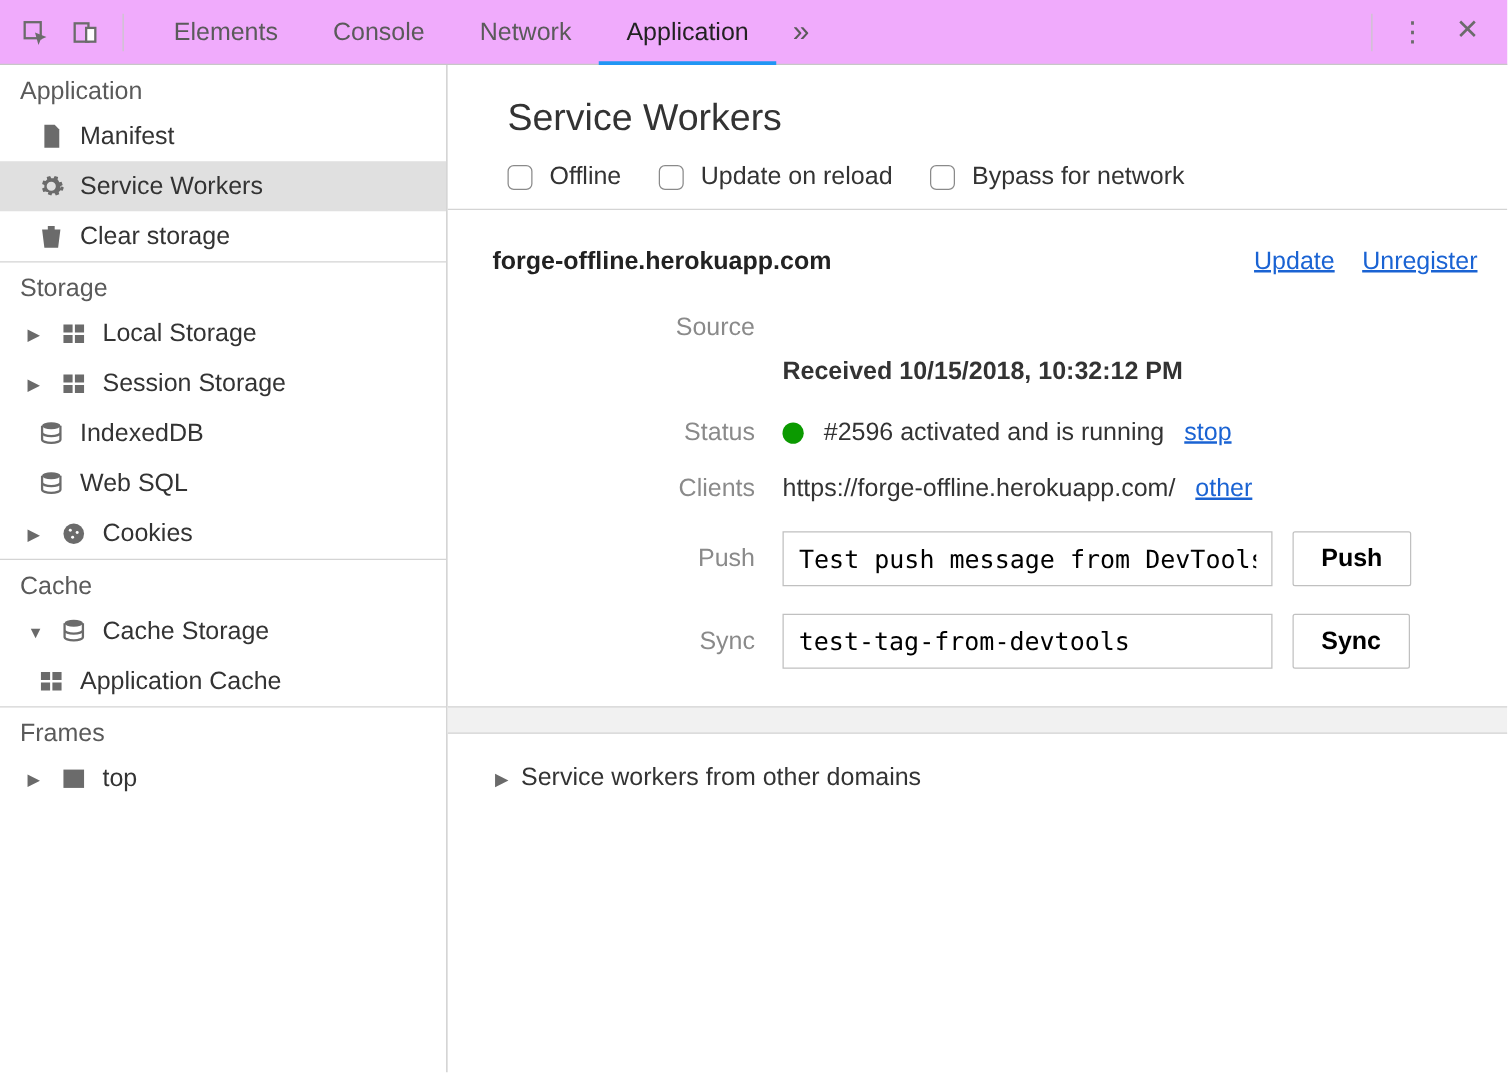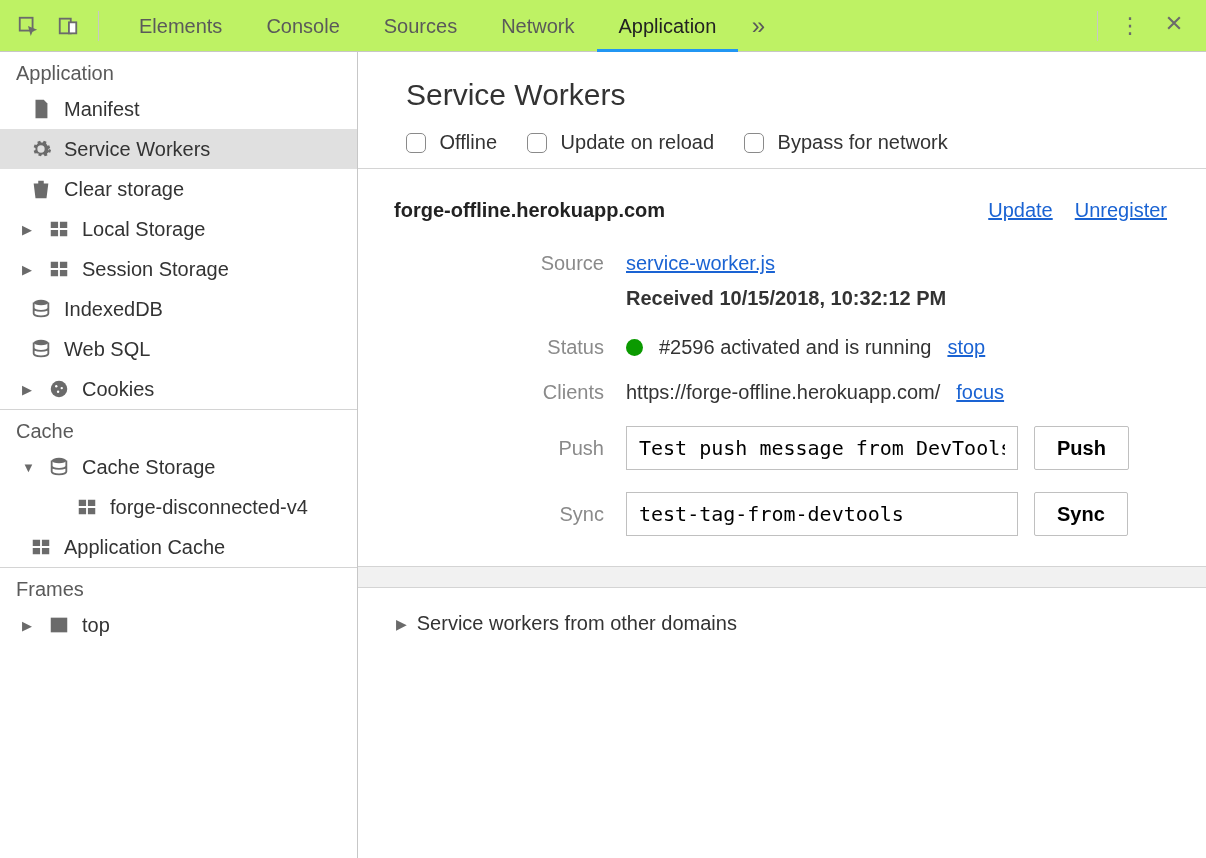--- a/index.html
+++ b/index.html
@@ -1,20 +1,20 @@
 <!DOCTYPE html>
 <html><head>
 <meta charset="utf-8">
 <style>
   * { box-sizing: border-box; margin: 0; padding: 0; }
   html, body { width: 1206px; height: 858px; font-family: "Helvetica Neue", Arial, sans-serif; font-size: 20px; color: #333; background: #fff; overflow: hidden; }
   a { color: #1a63d3; text-decoration: underline; cursor: pointer; }
 
   
-  .tabbar { display: flex; align-items: center; height: 52px; border-bottom: 1px solid #c7c7c7; background:#bef264; padding: 0 10px 0 8px; }
+  .tabbar { display: flex; align-items: center; height: 52px; border-bottom: 1px solid #c7c7c7; background:#f0abfc; padding: 0 10px 0 8px; }
   .tb-btn { width: 40px; height: 40px; display:flex; align-items:center; justify-content:center; color:#6b6b6b; }
   .tb-sep { width:1px; height:30px; background:#c7c7c7; margin:0 10px; }
   .tabs { display:flex; gap: 0; margin-left: 8px; }
   .tab { padding: 0 22px; height:52px; line-height:52px; color:#5a5a5a; cursor:pointer; }
   .tab.active { color:#222; border-bottom: 3px solid #2196f3; }
   .tb-spacer { flex:1; }
   .tb-more { width:40px; text-align:center; font-size:24px; color:#5a5a5a; }
   .tb-kebab, .tb-close { width:44px; text-align:center; color:#6b6b6b; font-size:22px; }
 
   
@@ -34,21 +34,21 @@
 
   
   .main { flex:1; overflow:auto; }
   .hdr { padding: 26px 48px 14px 48px; }
   .hdr h1 { font-size: 30px; font-weight: 400; color:#333; margin-bottom: 18px; }
   .opts { display:flex; gap: 30px; align-items:center; }
   .chk { width:20px; height:20px; border:1px solid #8a8a8a; border-radius:5px; display:inline-block; vertical-align:middle; }
   .opt-lbl { margin-left: 8px; vertical-align:middle; }
   .divider { height:1px; background:#d4d4d4; }
 
-  .sw-block { padding: 30px 39px 30px 36px; }
+  .sw-block { padding: 30px 24px 30px 36px; }
   .sw-top { display:flex; align-items:center; margin-bottom: 30px; }
   .sw-origin { font-weight:700; color:#222; }
   .sw-actions { margin-left:auto; display:flex; gap:22px;text-align:right; }
 
   .kv { display:flex; align-items:center; margin-bottom: 22px; gap: 22px; }
   .k { width: 210px; text-align:right; color:#8a8a8a; }
   .v { flex:1; display:flex; align-items:center; gap: 16px; flex-wrap:wrap; color:#333; }
   .sub { margin-left: 232px; margin-top:-10px; margin-bottom: 26px; color:#333;font-weight:bold; }
   .dot { width:17px; height:17px; border-radius:50%; background:#0b9a00; display:inline-block; }
   input.inline { height:44px; border:1px solid #c0c0c0; padding: 0 12px; font-family: "Menlo","Consolas",monospace; font-size:20px; width: 392px; }
@@ -72,21 +72,20 @@
   <div class="tb-btn">
     <svg viewBox="0 0 24 24" width="22" height="22" fill="none" stroke="#6b6b6b" stroke-width="2">
       <rect x="3" y="4" width="12" height="16"></rect>
       <rect x="13" y="8" width="8" height="12" fill="#fff"></rect>
     </svg>
   </div>
   <div class="tb-sep"></div>
   <div class="tabs">
     <div class="tab">Elements</div>
     <div class="tab">Console</div>
-    <div class="tab">Sources</div>
     <div class="tab">Network</div>
     <div class="tab active">Application</div>
   </div>
   <div class="tb-more">»</div>
   <div class="tb-spacer"></div>
   <div class="tb-sep"></div>
   <div class="tb-kebab">⋮</div>
   <div class="tb-close">
     <svg viewBox="0 0 24 24" width="20" height="20" stroke="#6b6b6b" stroke-width="2.5">
         <path d="M5 5 L19 19 M19 5 L5 19"></path>
@@ -117,20 +116,21 @@
     </div>
     <div class="sb-item indent1">
       <span class="sb-icon">
           <svg viewBox="0 0 24 24">
             <path d="M4 6h16l-2 16H6zM9 3h6v3H9z"></path>
           </svg>
         </span>
       <span>Clear storage</span>
     </div>
 
+    <div class="sb-section-title">Storage</div>
     <div class="sb-item">
       <span class="expander">▶</span>
       <span class="sb-icon">
           <svg viewBox="0 0 24 24">
             <path d="M3 4h8v7H3zM13 4h8v7h-8zM3 13h8v7H3zM13 13h8v7h-8z"></path>
           </svg>
         </span>
       <span>Local Storage</span>
     </div>
     <div class="sb-item">
@@ -176,28 +176,20 @@
     <div class="sb-section-title">Cache</div>
     <div class="sb-item">
       <span class="expander">▼</span>
       <span class="sb-icon">
           <svg viewBox="0 0 24 24">
             <ellipse cx="12" cy="5" rx="8" ry="3"></ellipse>
             <path d="M4 5v6c0 1.7 3.6 3 8 3s8-1.3 8-3V5M4 11v6c0 1.7 3.6 3 8 3s8-1.3 8-3v-6" fill="none" stroke="#6b6b6b" stroke-width="2"></path>
           </svg>
         </span>
       <span>Cache Storage</span>
-    </div>
-    <div class="sb-item indent2">
-      <span class="sb-icon">
-          <svg viewBox="0 0 24 24">
-            <path d="M3 4h8v7H3zM13 4h8v7h-8zM3 13h8v7H3zM13 13h8v7h-8z"></path>
-          </svg>
-        </span>
-      <span>forge-disconnected-v4</span>
     </div>
     <div class="sb-item indent1">
       <span class="sb-icon">
           <svg viewBox="0 0 24 24">
             <path d="M3 4h8v7H3zM13 4h8v7h-8zM3 13h8v7H3zM13 13h8v7h-8z"></path>
           </svg>
         </span>
       <span>Application Cache</span>
     </div>
 
@@ -239,40 +231,37 @@
       <div class="sw-top">
         <span class="sw-origin">forge-offline.herokuapp.com</span>
         <span class="sw-actions">
           <a>Update</a>
           <a>Unregister</a>
         </span>
       </div>
 
       <div class="kv">
         <div class="k">Source</div>
-        <div class="v">
-            <a>service-worker.js</a>
-          </div>
       </div>
       <div class="sub">Received 10/15/2018, 10:32:12 PM</div>
 
       <div class="kv">
         <div class="k">Status</div>
         <div class="v">
           <span class="dot"></span>
           <span>#2596 activated and is running</span>
           <a>stop</a>
         </div>
       </div>
 
       <div class="kv">
         <div class="k">Clients</div>
         <div class="v">
           <span>https://forge-offline.herokuapp.com/</span>
-          <a>focus</a>
+          <a>other</a>
         </div>
       </div>
 
       <div class="kv">
         <div class="k">Push</div>
         <div class="v">
           <input class="inline" value="Test push message from DevTools" style="">
           <button class="inline">Push</button>
         </div>
       </div>

